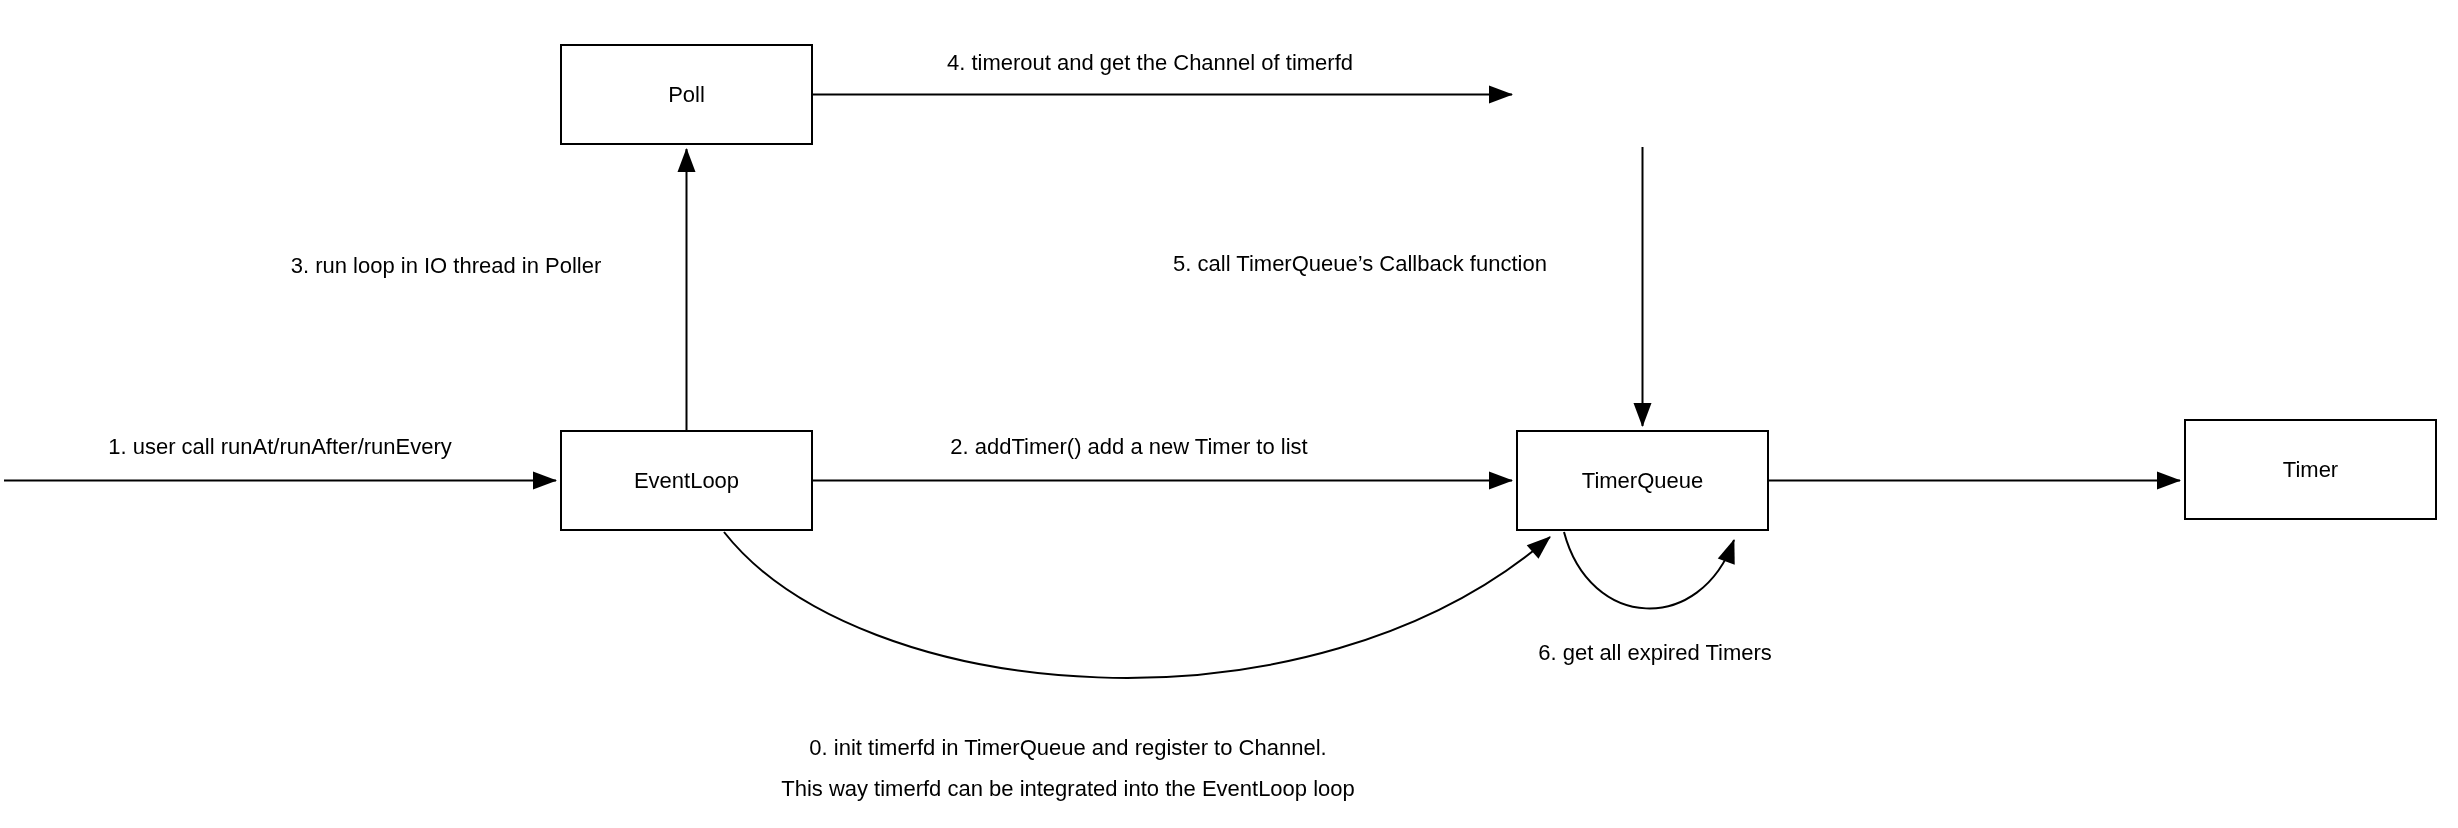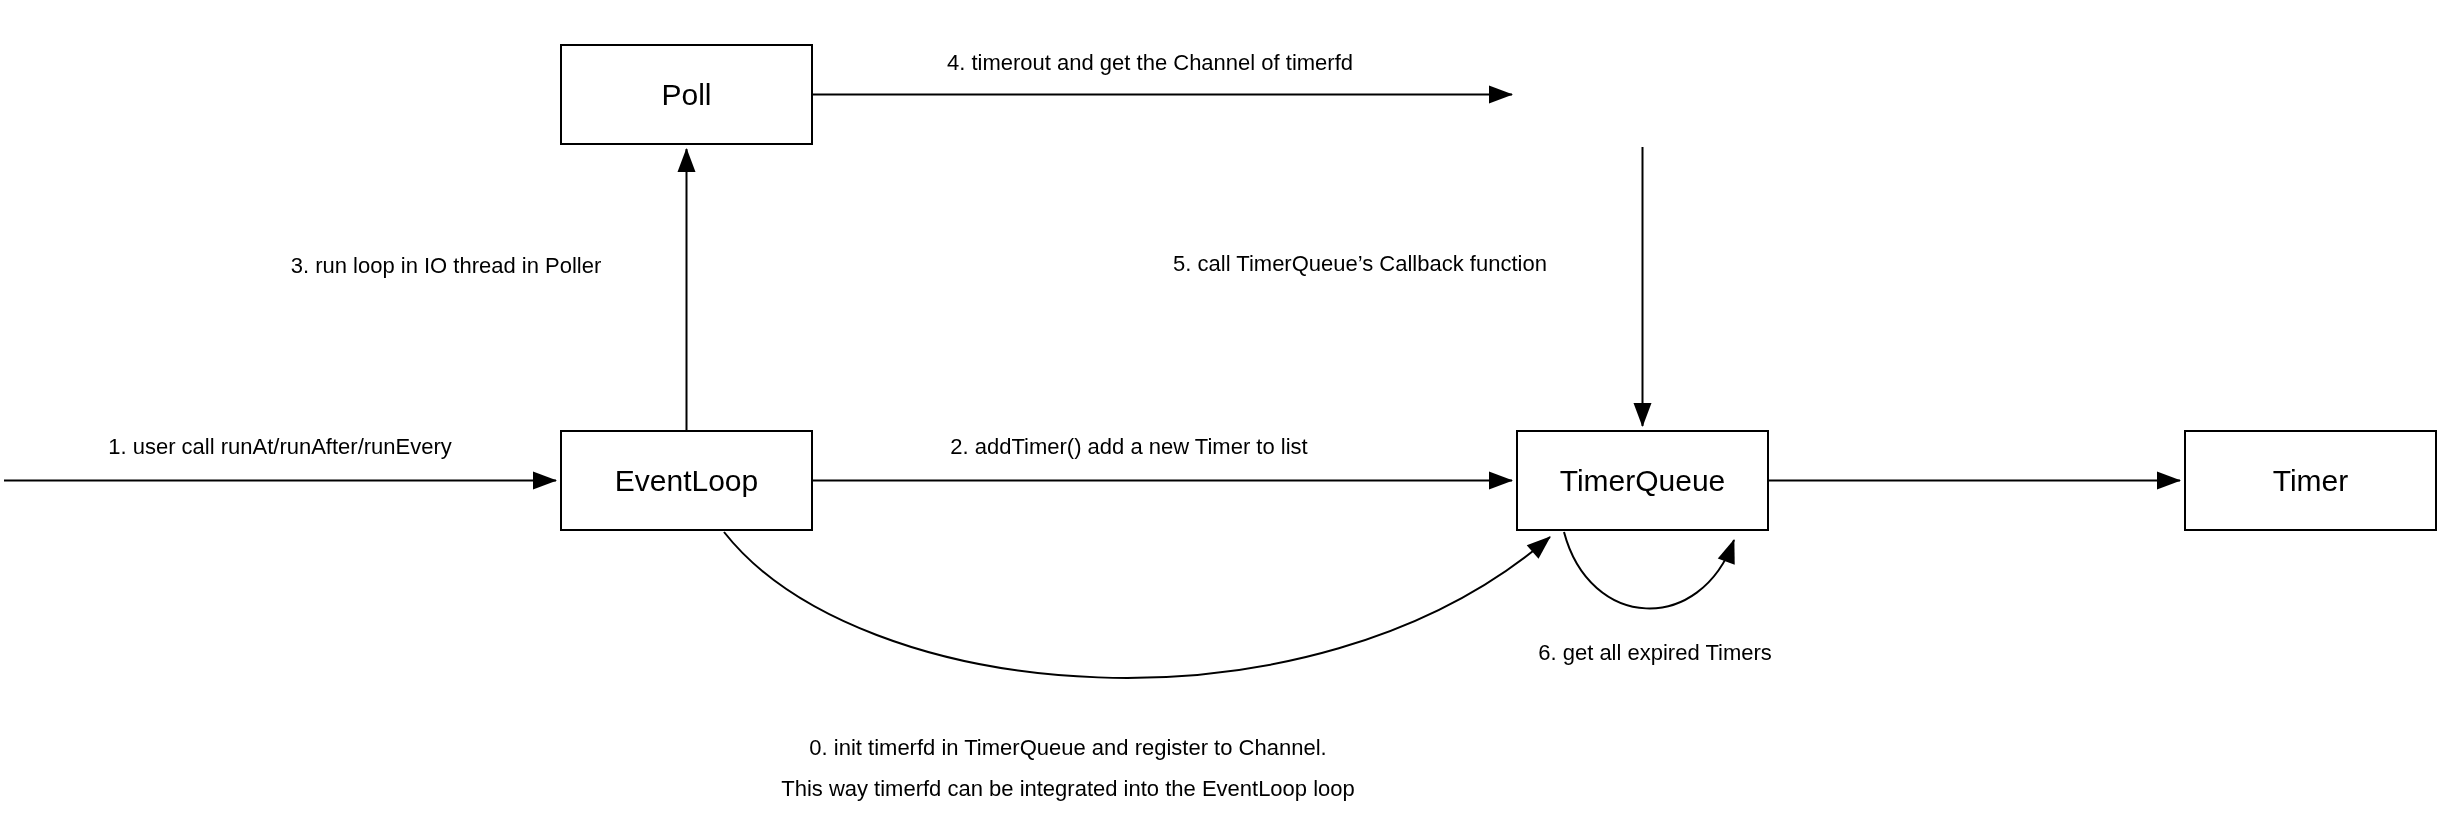--- a/index.html
+++ b/index.html
@@ -16,29 +16,29 @@
   .node {
     position: absolute;
     width: 253px;
     height: 101px;
     box-sizing: border-box;
     border: 2px solid #000000;
     background: #ffffff;
     display: flex;
     align-items: center;
     justify-content: center;
-    font-size: 30px;
+    font-size: 22px;
     line-height: 1;
     white-space: nowrap;
   }
   .node-poll       { left: 560px;  top: 44px;  }
   .node-channel    { left: 1516px; top: 44px;  }
   .node-eventloop  { left: 560px;  top: 430px; }
   .node-timerqueue { left: 1516px; top: 430px; }
-  .node-timer      { left: 2184px; top: 430px; }
+  .node-timer      { left: 2184px; top: 419px; }
   .edge-label {
     position: absolute;
     transform: translate(-50%, -50%);
     font-size: 22px;
     line-height: 1.2;
     white-space: nowrap;
   }
   .label-1 { left: 280px;  top: 447px; }
   .label-2 { left: 1129px; top: 447px; }
   .label-3 { left: 446px;  top: 266px; }

